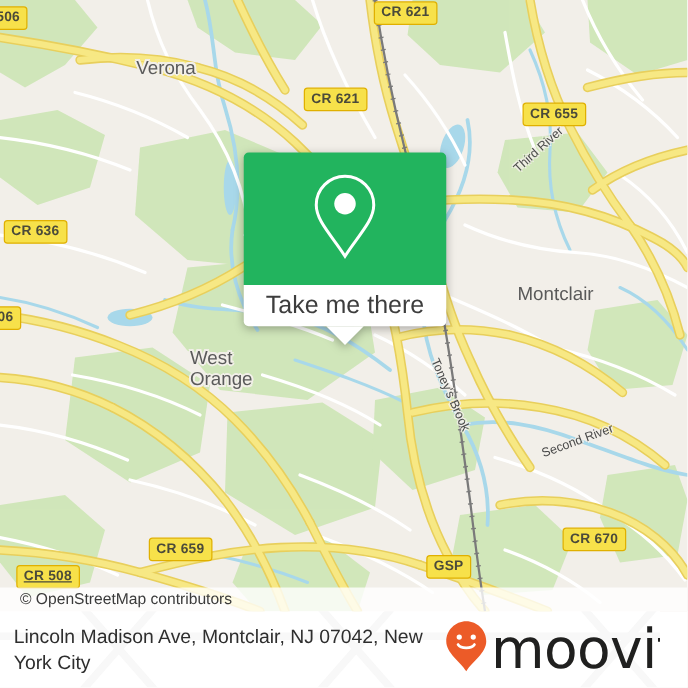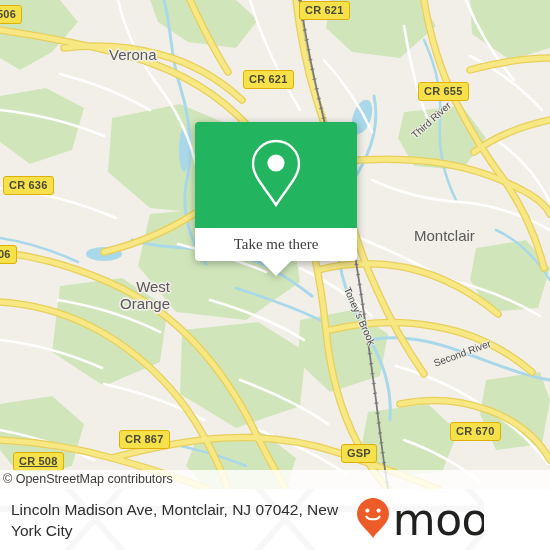--- a/index.html
+++ b/index.html
@@ -48,21 +48,21 @@
     position: absolute;
     color: #5a5a5a;
     font-size: 15px;
     line-height: 17px;
     font-family: "Liberation Sans", sans-serif;
     white-space: pre;
     text-shadow:
       1.6px 0 #f2efe9, -1.6px 0 #f2efe9, 0 1.6px #f2efe9, 0 -1.6px #f2efe9,
       1.2px 1.2px #f2efe9, -1.2px 1.2px #f2efe9, 1.2px -1.2px #f2efe9, -1.2px -1.2px #f2efe9;
   }
-  .place-label.two-line { text-align: right; }
+  .place-label.two-line { text-align: left; margin-left: 32px; }
 
   
   .water-label {
     position: absolute;
     color: #4a4a4a;
     font-size: 10px;
     font-family: "Liberation Sans", sans-serif;
     white-space: nowrap;
     text-shadow:
       1.4px 0 #f2efe9, -1.4px 0 #f2efe9, 0 1.4px #f2efe9, 0 -1.4px #f2efe9;
@@ -71,21 +71,21 @@
 
   
   #attribution {
     position: absolute;
     left: 0; top: 470px;
     width: 550px; height: 19px;
     background: rgba(255,255,255,0.80);
     color: #3b3b3b;
     font-size: 12.5px;
     line-height: 19px;
-    padding-left: 3px;
+    padding-left: 16px;
     box-sizing: border-box;
     font-family: "Liberation Sans", sans-serif;
     white-space: nowrap;
   }
 
   
   #callout {
     position: absolute;
     left: 195px; top: 122px;
     width: 162px;
@@ -103,41 +103,42 @@
     background: #ffffff;
     height: 33px;
     border-radius: 0 0 4px 4px;
     display: flex;
     align-items: center;
     justify-content: center;
     position: relative;
   }
   #callout-label {
     color: #3d3d3d;
-    font-size: 15px;
-    font-family: Liberation Serif, serif;
+    font-size: 20px;
+    font-family: Liberation Sans, sans-serif;
   }
   #callout-tail {
     position: absolute;
     left: 50%;
     margin-left: -15px;
     top: 100%;
     width: 0; height: 0;
     border-left: 15px solid transparent;
     border-right: 15px solid transparent;
     border-top: 15px solid #ffffff;
   }
 
   
   #footer {
     position: absolute;
     left: 0; top: 489px;
     width: 484px; height: 61px;
     background: #ffffff;
     overflow: hidden;
+    padding-left: 44px;
   }
   #footer-watermark {
     position: absolute;
     left: 0; top: 0; width: 550px; height: 61px;
     opacity: 0.055;
   }
   #footer-inner {
     position: absolute;
     left: 0; top: 0;
     width: 550px; height: 61px;
@@ -319,21 +320,21 @@
     <div class="place-label" style="left:414px; top:227px;">Montclair</div>
     <div class="place-label two-line" style="left:120px; top:278px;">West
 Orange</div>
 
     <div class="shield" style="left:-9px;  top:5px;">506</div>
     <div class="shield" style="left:299px; top:1px;">CR 621</div>
     <div class="shield" style="left:418px; top:58px;margin-top:24px;">CR 655</div>
     <div class="shield" style="left:243px; top:70px;">CR 621</div>
     <div class="shield" style="left:3px;   top:176px;">CR 636</div>
     <div class="shield" style="left:-8px;  top:245px;">06</div>
-    <div class="shield" style="left:119px; top:430px;">CR 867</div>
+    <div class="shield" style="left:119px; top:430px;">CR 659</div>
     <div class="shield" style="left:13px;  top:452px;text-decoration:underline;">CR 508</div>
     <div class="shield" style="left:341px; top:444px;text-align:right;">GSP</div>
     <div class="shield" style="left:450px; top:422px;">CR 670</div>
 
     <div class="water-label" style="left:413px; top:131px; transform: rotate(-42deg);">Third River</div>
     <div class="water-label" style="left:347px; top:282px; transform: rotate(66deg);">Toney's Brook</div>
     <div class="water-label" style="left:434px; top:358px; transform: rotate(-20deg);">Second River</div>
 
     <div id="attribution">© OpenStreetMap contributors</div>
   </div>

